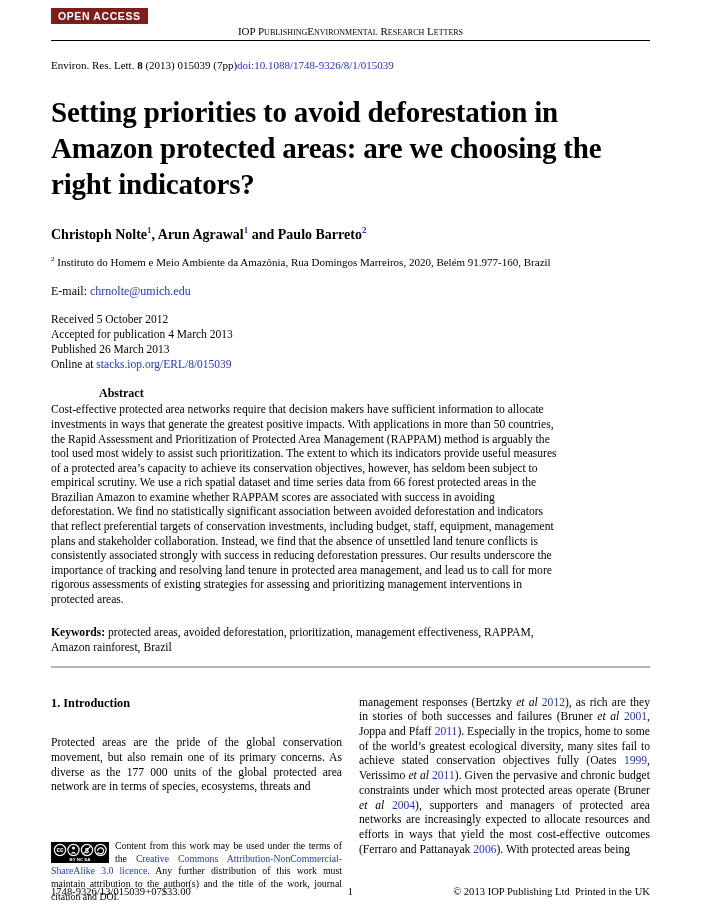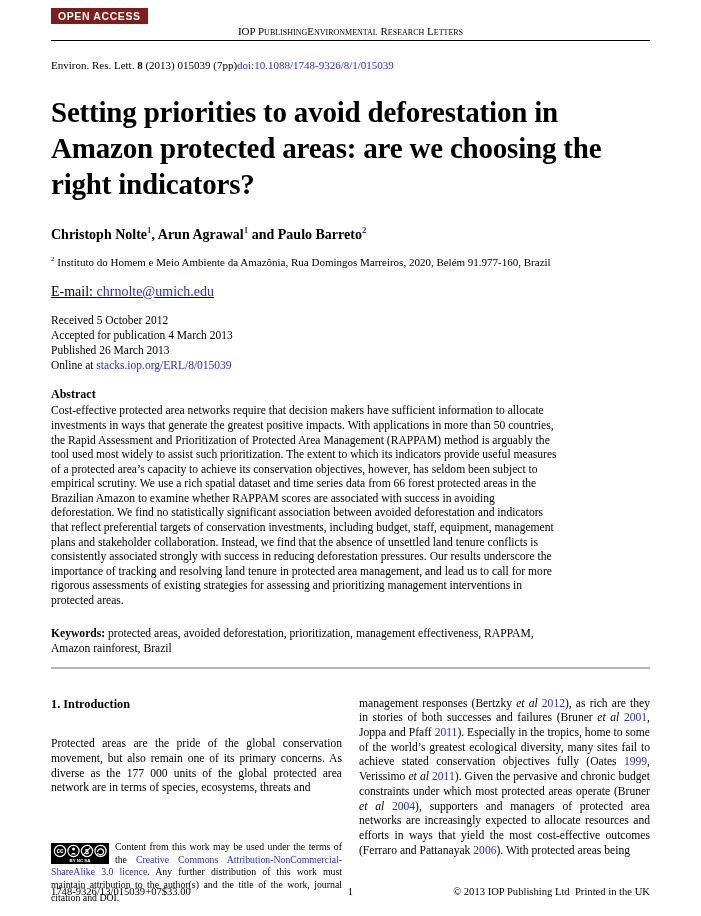--- a/index.html
+++ b/index.html
@@ -23,23 +23,23 @@
     font-variant:small-caps; font-size:11px; margin-top:1px;
     padding-bottom:3px; border-bottom:1.2px solid #000;
   }
   .cite-row { display:flex; justify-content:flex-start; font-size:11px; margin-top:18px; }
   .cite-row .doi { color:var(--link); }
 
   
   .title { font-size:29px; font-weight:bold; line-height:36px; margin-top:23px; letter-spacing:-0.2px; }
   .authors { margin-top:25px; font-size:14px; font-weight:bold; }
   .affils { margin-top:12px; font-size:11px; line-height:14.5px; max-width:520px; }
-  .email { margin-top:14px; font-size:14px;text-decoration:underline; }
+  .email { margin-top:14px; font-size:12px; }
   .dates { margin-top:13px; font-size:11.5px; line-height:15.2px; }
-  .abs-head { margin-top:14px; font-size:12px; font-weight:bold; }
+  .abs-head { margin-top:14px; font-size:12px; font-weight:bold;margin-left:48px; }
   .abs-text { margin-top:2px; font-size:11.6px; line-height:14.6px; max-width:508px; }
   .keywords { margin-top:17px; font-size:11.6px; line-height:15px; max-width:508px; }
 
   .rule { height:2px; background:var(--rule); margin-top:11px; }
 
   
   .cols { display:flex; gap:17px; margin-top:28px; }
   .col { flex:1 1 0; font-size:11.6px; line-height:14.7px; text-align:justify; }
   .sec-head { font-size:12.3px; font-weight:bold; margin-bottom:26px; text-align:left; }
 

